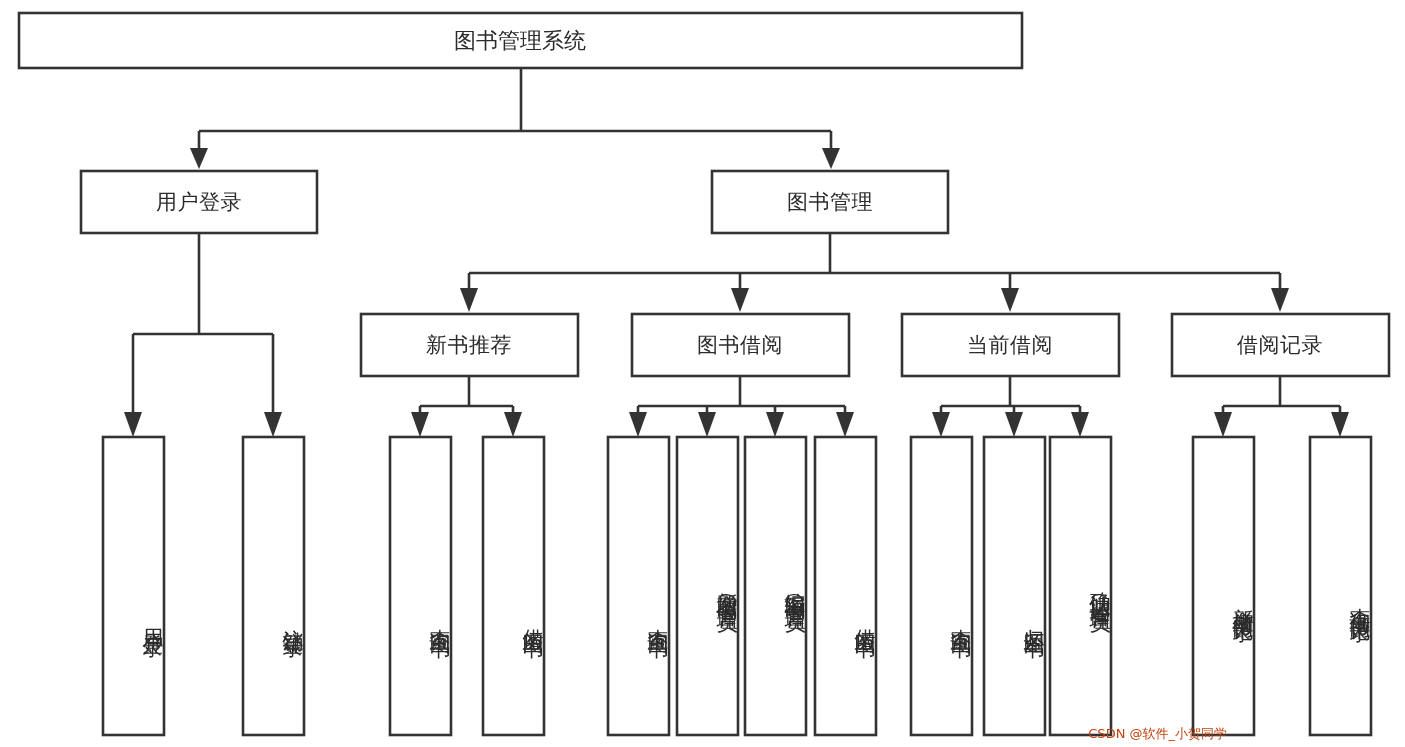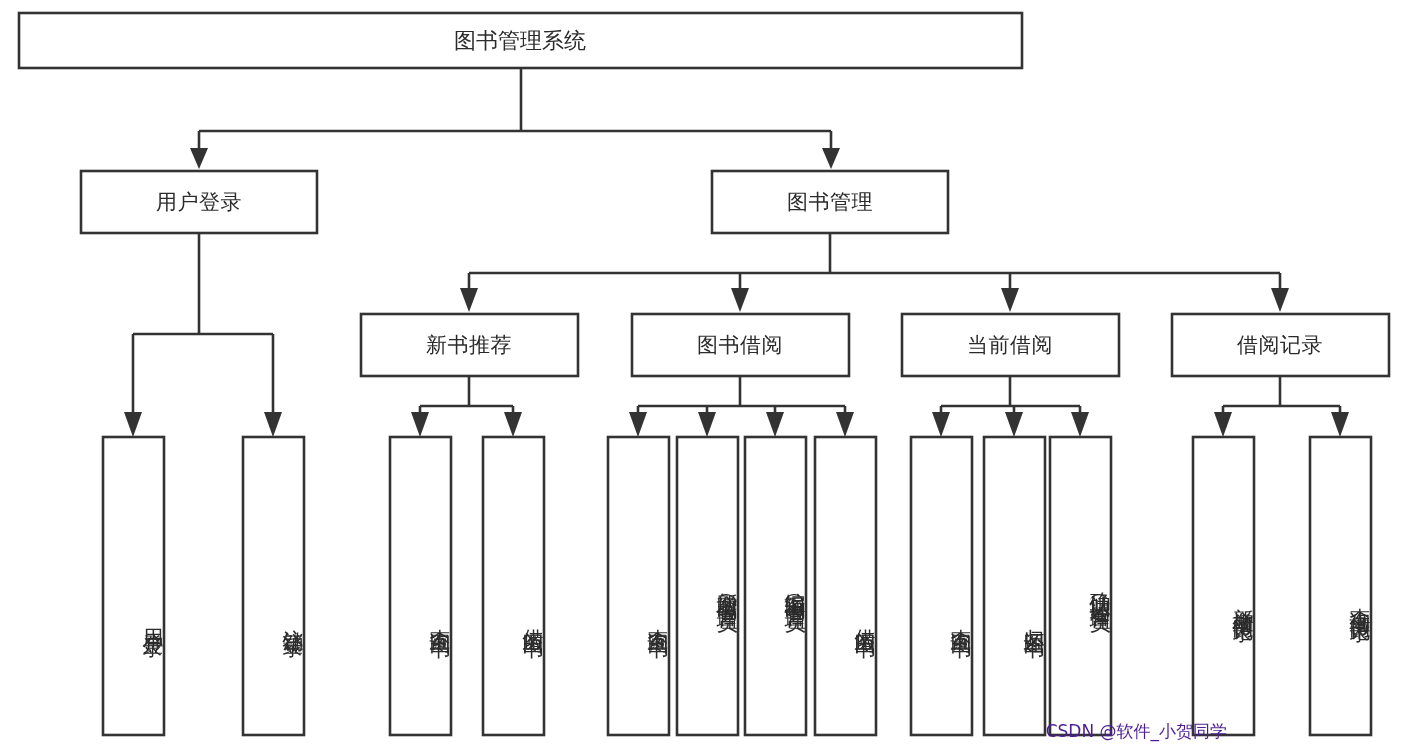--- a/index.html
+++ b/index.html
@@ -72,22 +72,22 @@
     pointer-events: none;
     display: flex;
     align-items: flex-start;
     justify-content: center;
   }
   .watermark {
     position: absolute;
     right: 8px;
     bottom: 4px;
     font-family: "DejaVu Sans", "Liberation Sans", sans-serif;
-    font-size: 17px;
-    color: #4c1d95;
+    font-size: 13px;
+    color: #c2410c;
     white-space: nowrap;
     text-align: right;
   }
 </style>
 </head>
 <body>
 
 <div id="diagram-root">
 
   <svg id="flow" viewBox="0 0 1405 747">

